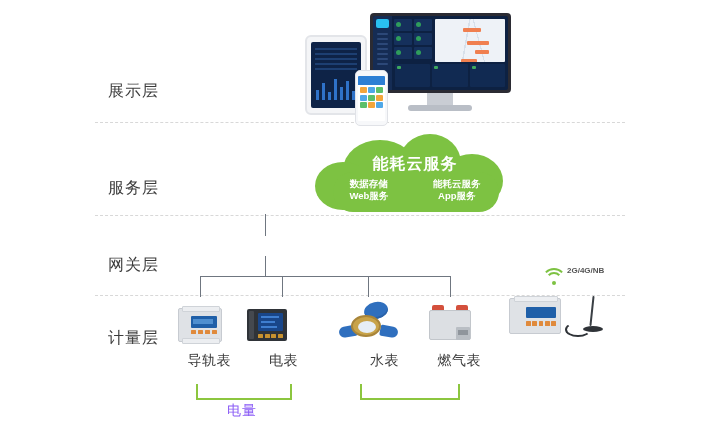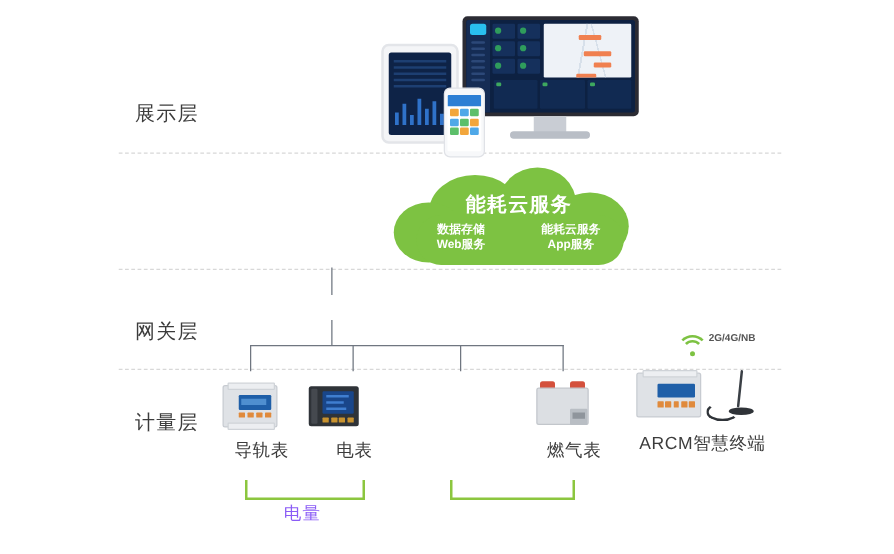--- a/index.html
+++ b/index.html
@@ -207,20 +207,21 @@
 </head>
 <body>
 
 <div id="stage">
 
   <div class="sep" id="sep1"></div>
   <div class="sep" id="sep2"></div>
   <div class="sep" id="sep3"></div>
 
   <div class="layer-label" id="lbl-display">展示层</div>
+  <div class="layer-label" id="lbl-service">服务层</div>
   <div class="layer-label" id="lbl-gateway">网关层</div>
   <div class="layer-label" id="lbl-meter">计量层</div>
 
   <div id="display-group">
 
     <div class="tablet">
       <div class="tablet-screen">
         <div class="t-row" style="top:6px"></div>
         <div class="t-row" style="top:11px"></div>
         <div class="t-row" style="top:16px"></div>
@@ -355,20 +356,31 @@
             <i></i>
             <i></i>
             <i></i>
             <i></i>
           </div>
         </div>
     </div>
     <div class="meter-name">电表</div>
   </div>
 
+  <div class="meter" style="left:337px">
+    <div class="meter-art">
+      <div class="water-wingL"></div>
+        <div class="water-wingR"></div>
+      <div class="water-lid"></div>
+      <div class="water-body">
+          <div class="water-dial"></div>
+        </div>
+    </div>
+    <div class="meter-name">水表</div>
+  </div>
 
   <div class="meter" style="left:419px">
     <div class="meter-art">
       <div class="gas-capL"></div>
         <div class="gas-capR"></div>
       <div class="gas-body">
           <div class="gas-win"></div>
         </div>
     </div>
     <div class="meter-name">燃气表</div>
@@ -390,20 +402,19 @@
             <i></i>
             <i></i>
             <i></i>
             <i></i>
           </div>
         </div>
       <div class="ant-cable"></div>
       <div class="ant-rod"></div>
       <div class="ant-base"></div>
     </div>
-    <div class="arcm-name">ARCM智慧终端</div>
   </div>
 
   <div class="bracket" id="bracket-elec"></div>
   <div class="bracket" id="bracket-nonelec"></div>
   <div class="bracket-label" id="blabel-elec">电量</div>
 
 </div>
 
 </body></html>

